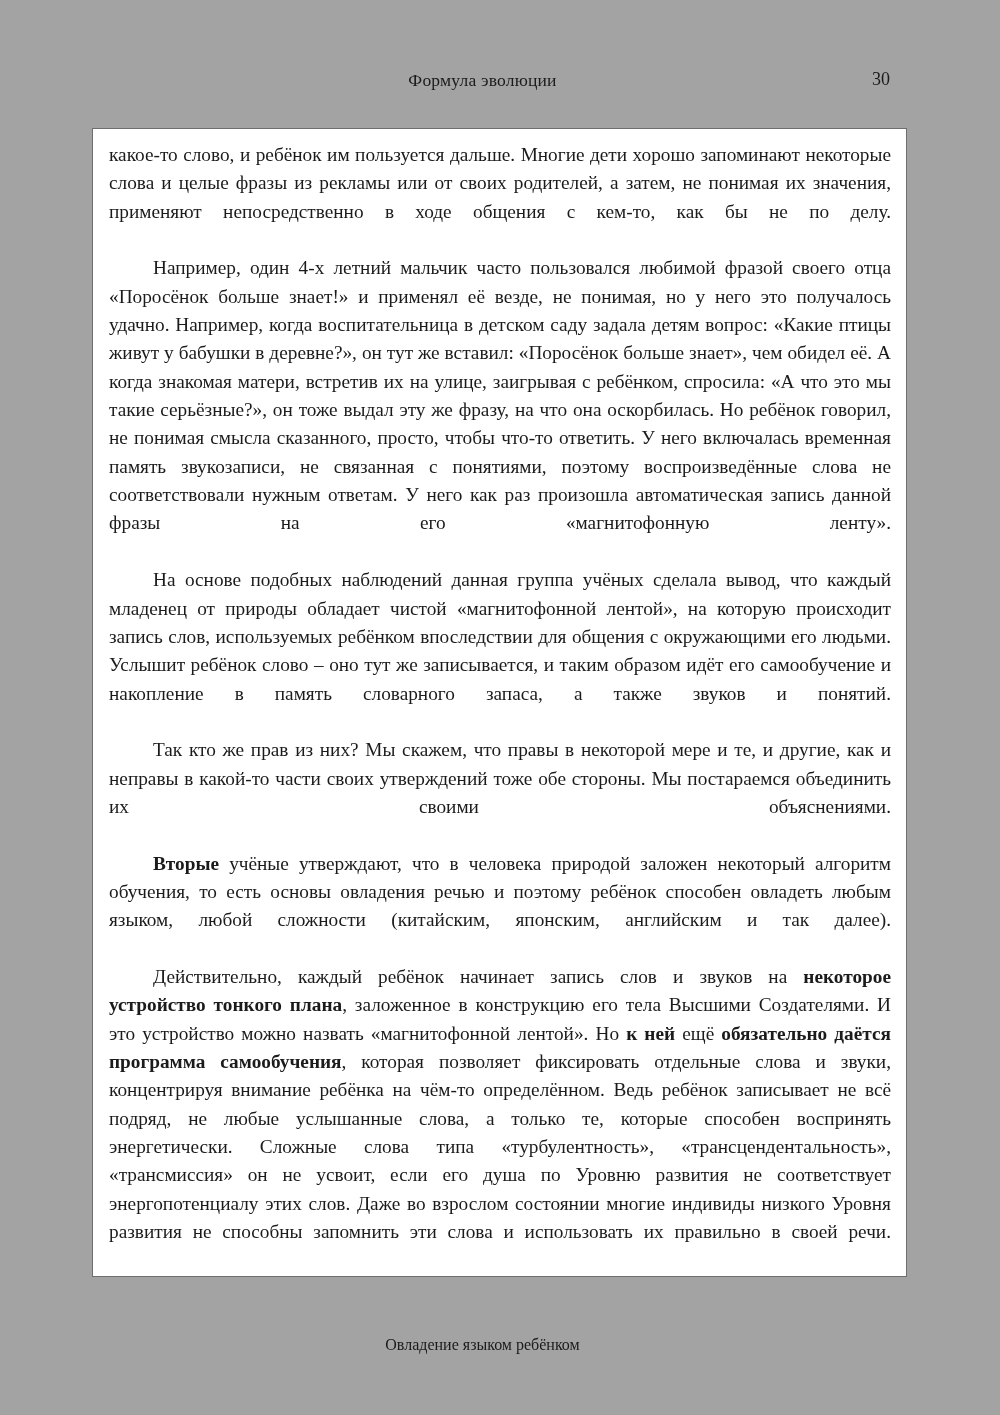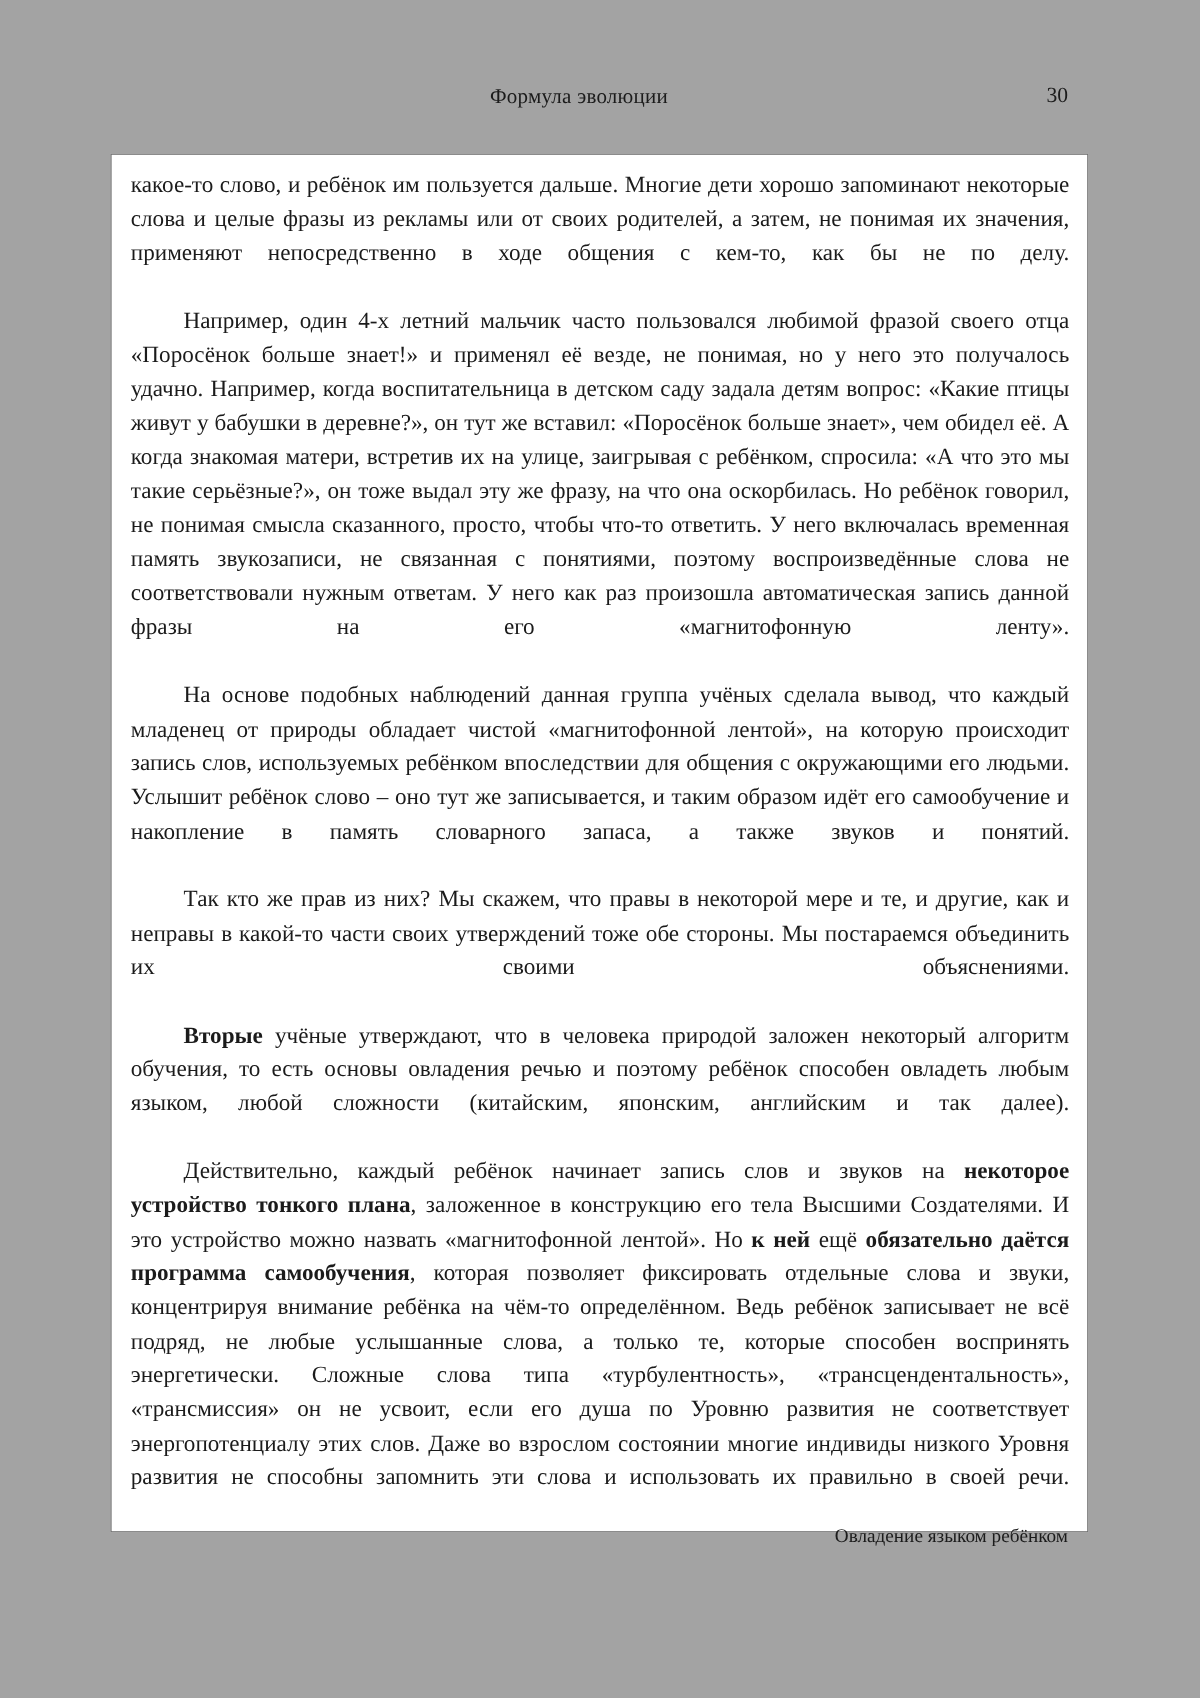--- a/index.html
+++ b/index.html
@@ -92,23 +92,23 @@
   .body-copy p:after {
     content: "";
     display: inline-block;
     width: 100%;
   }
 
   
   .figure-caption {
     position: absolute;
     left: 75px;
-    top: 1272px;
+    top: 1336px;
     width: 815px;
-    text-align: right;
+    text-align: center;
     font-size: 16px;
     color: #1b1b1b;
   }
 </style>
 </head>
 <body>
 
 <div class="page">
 
   <div class="running-head">

